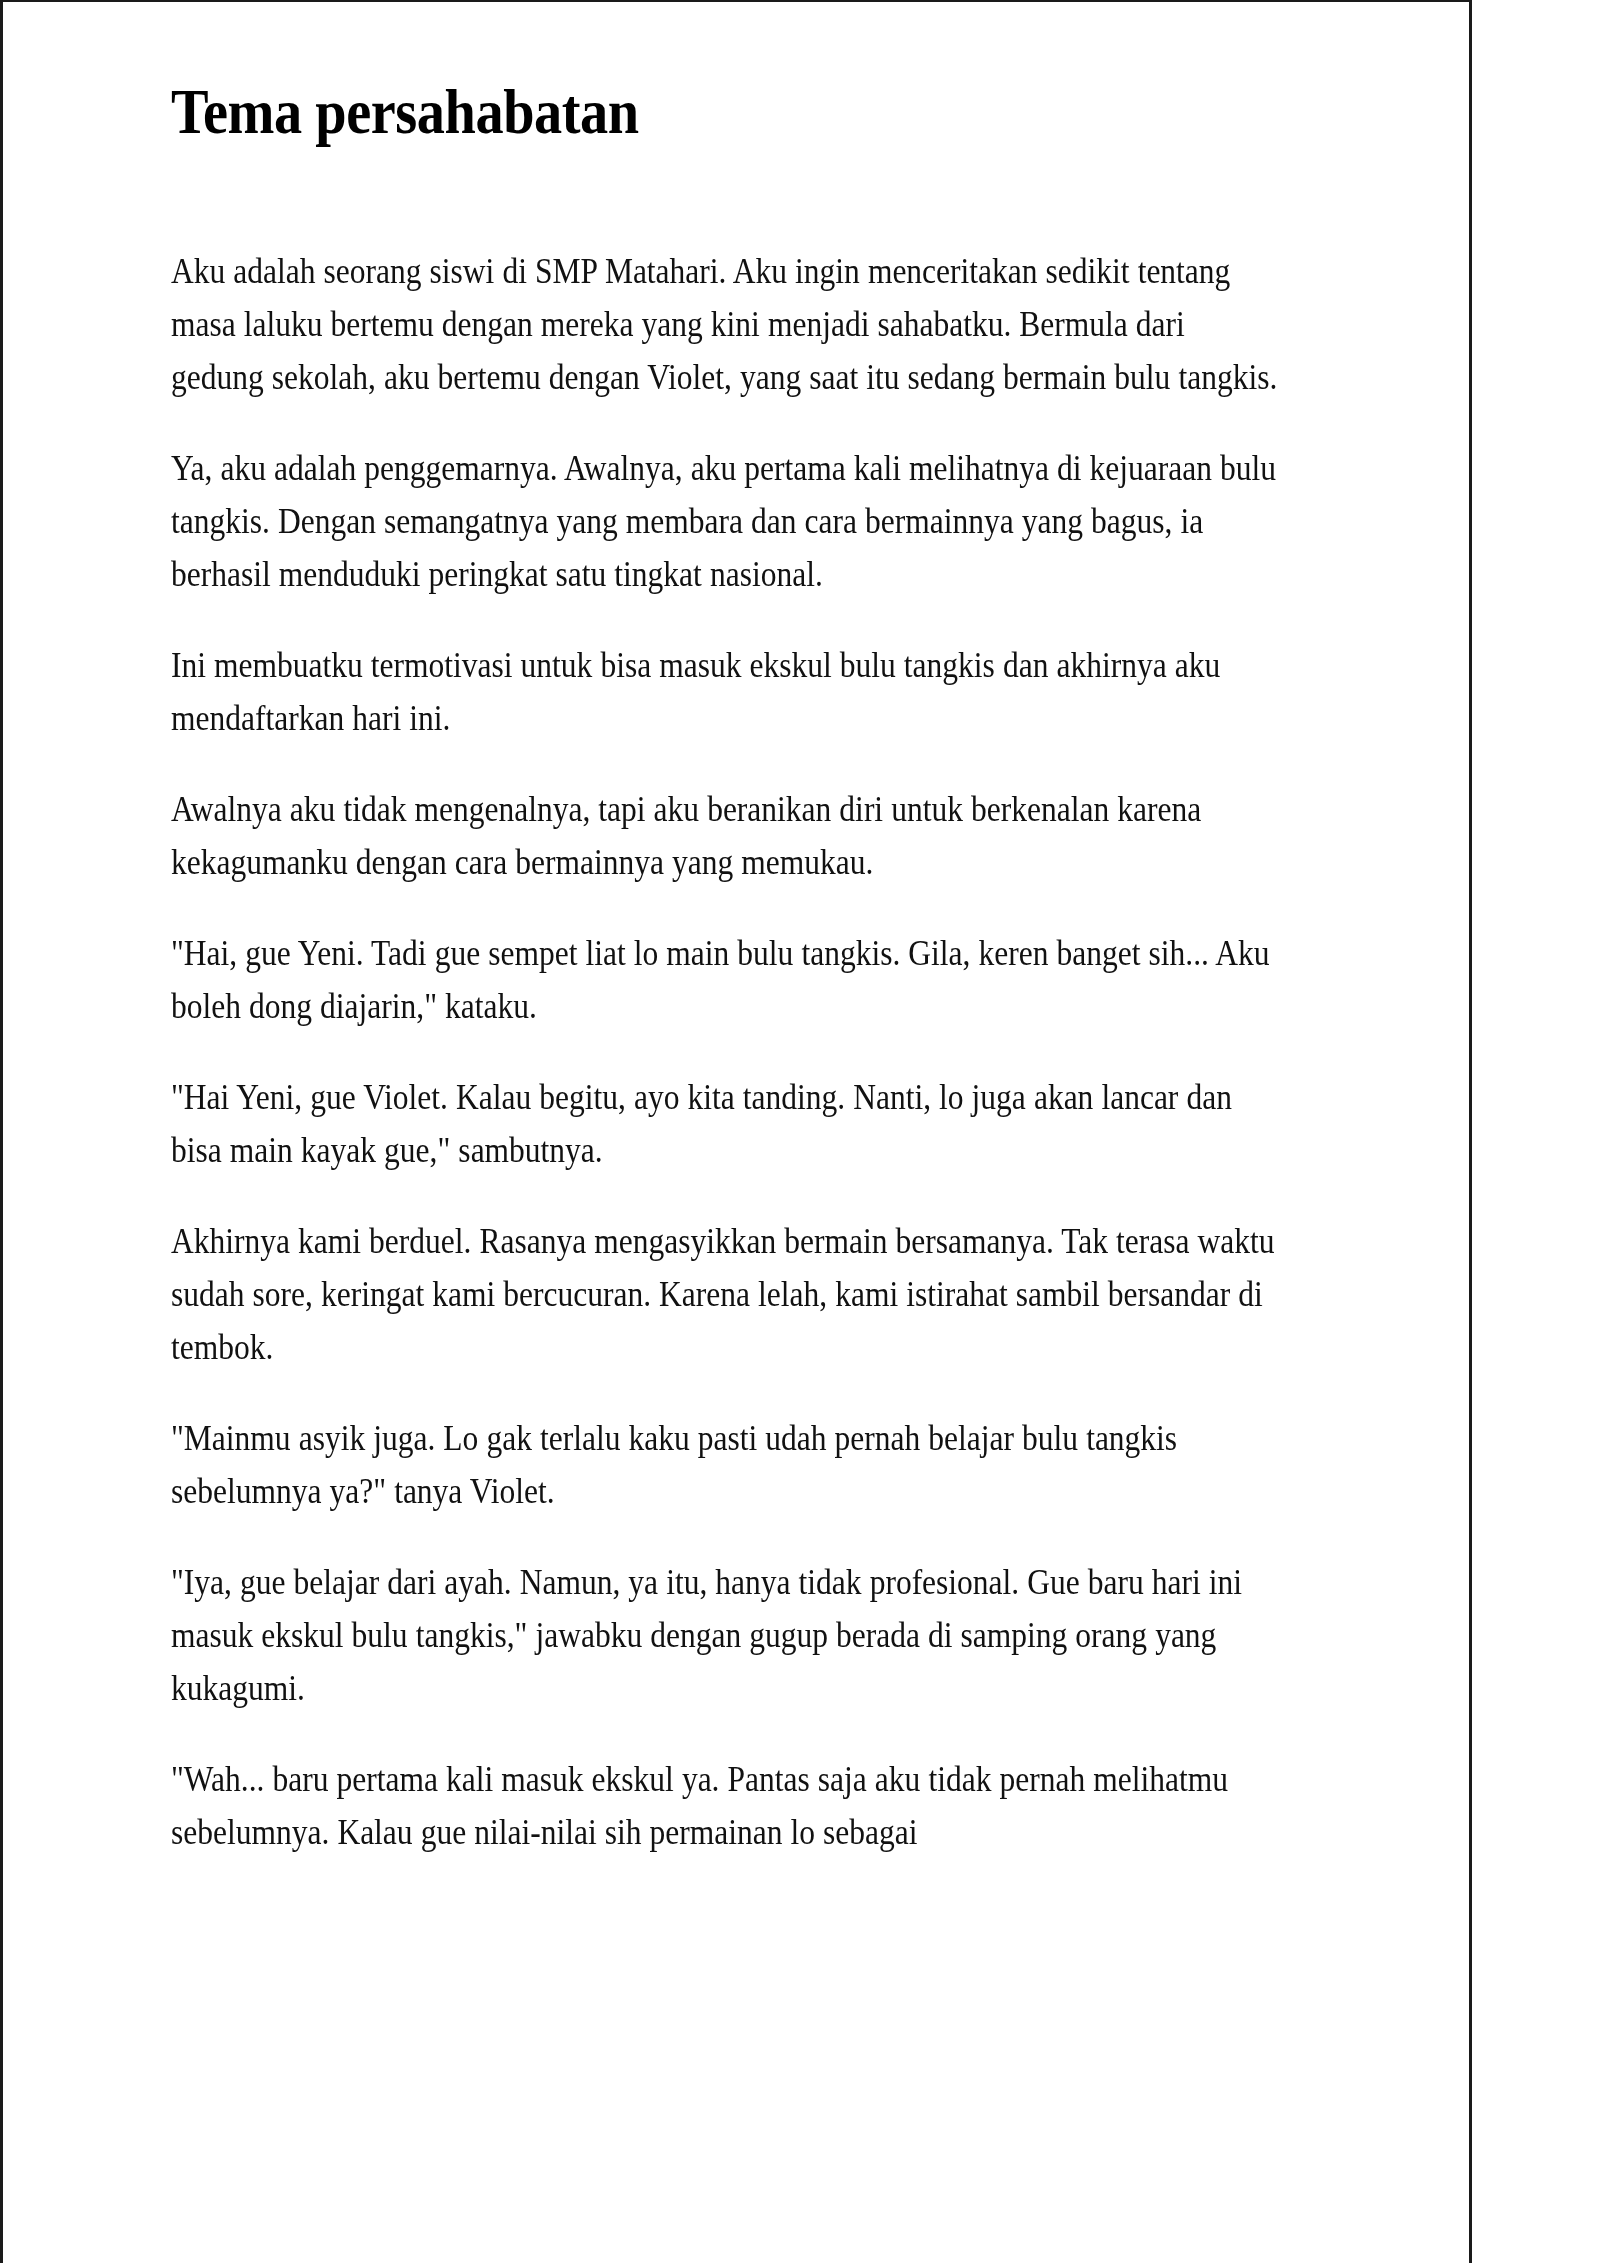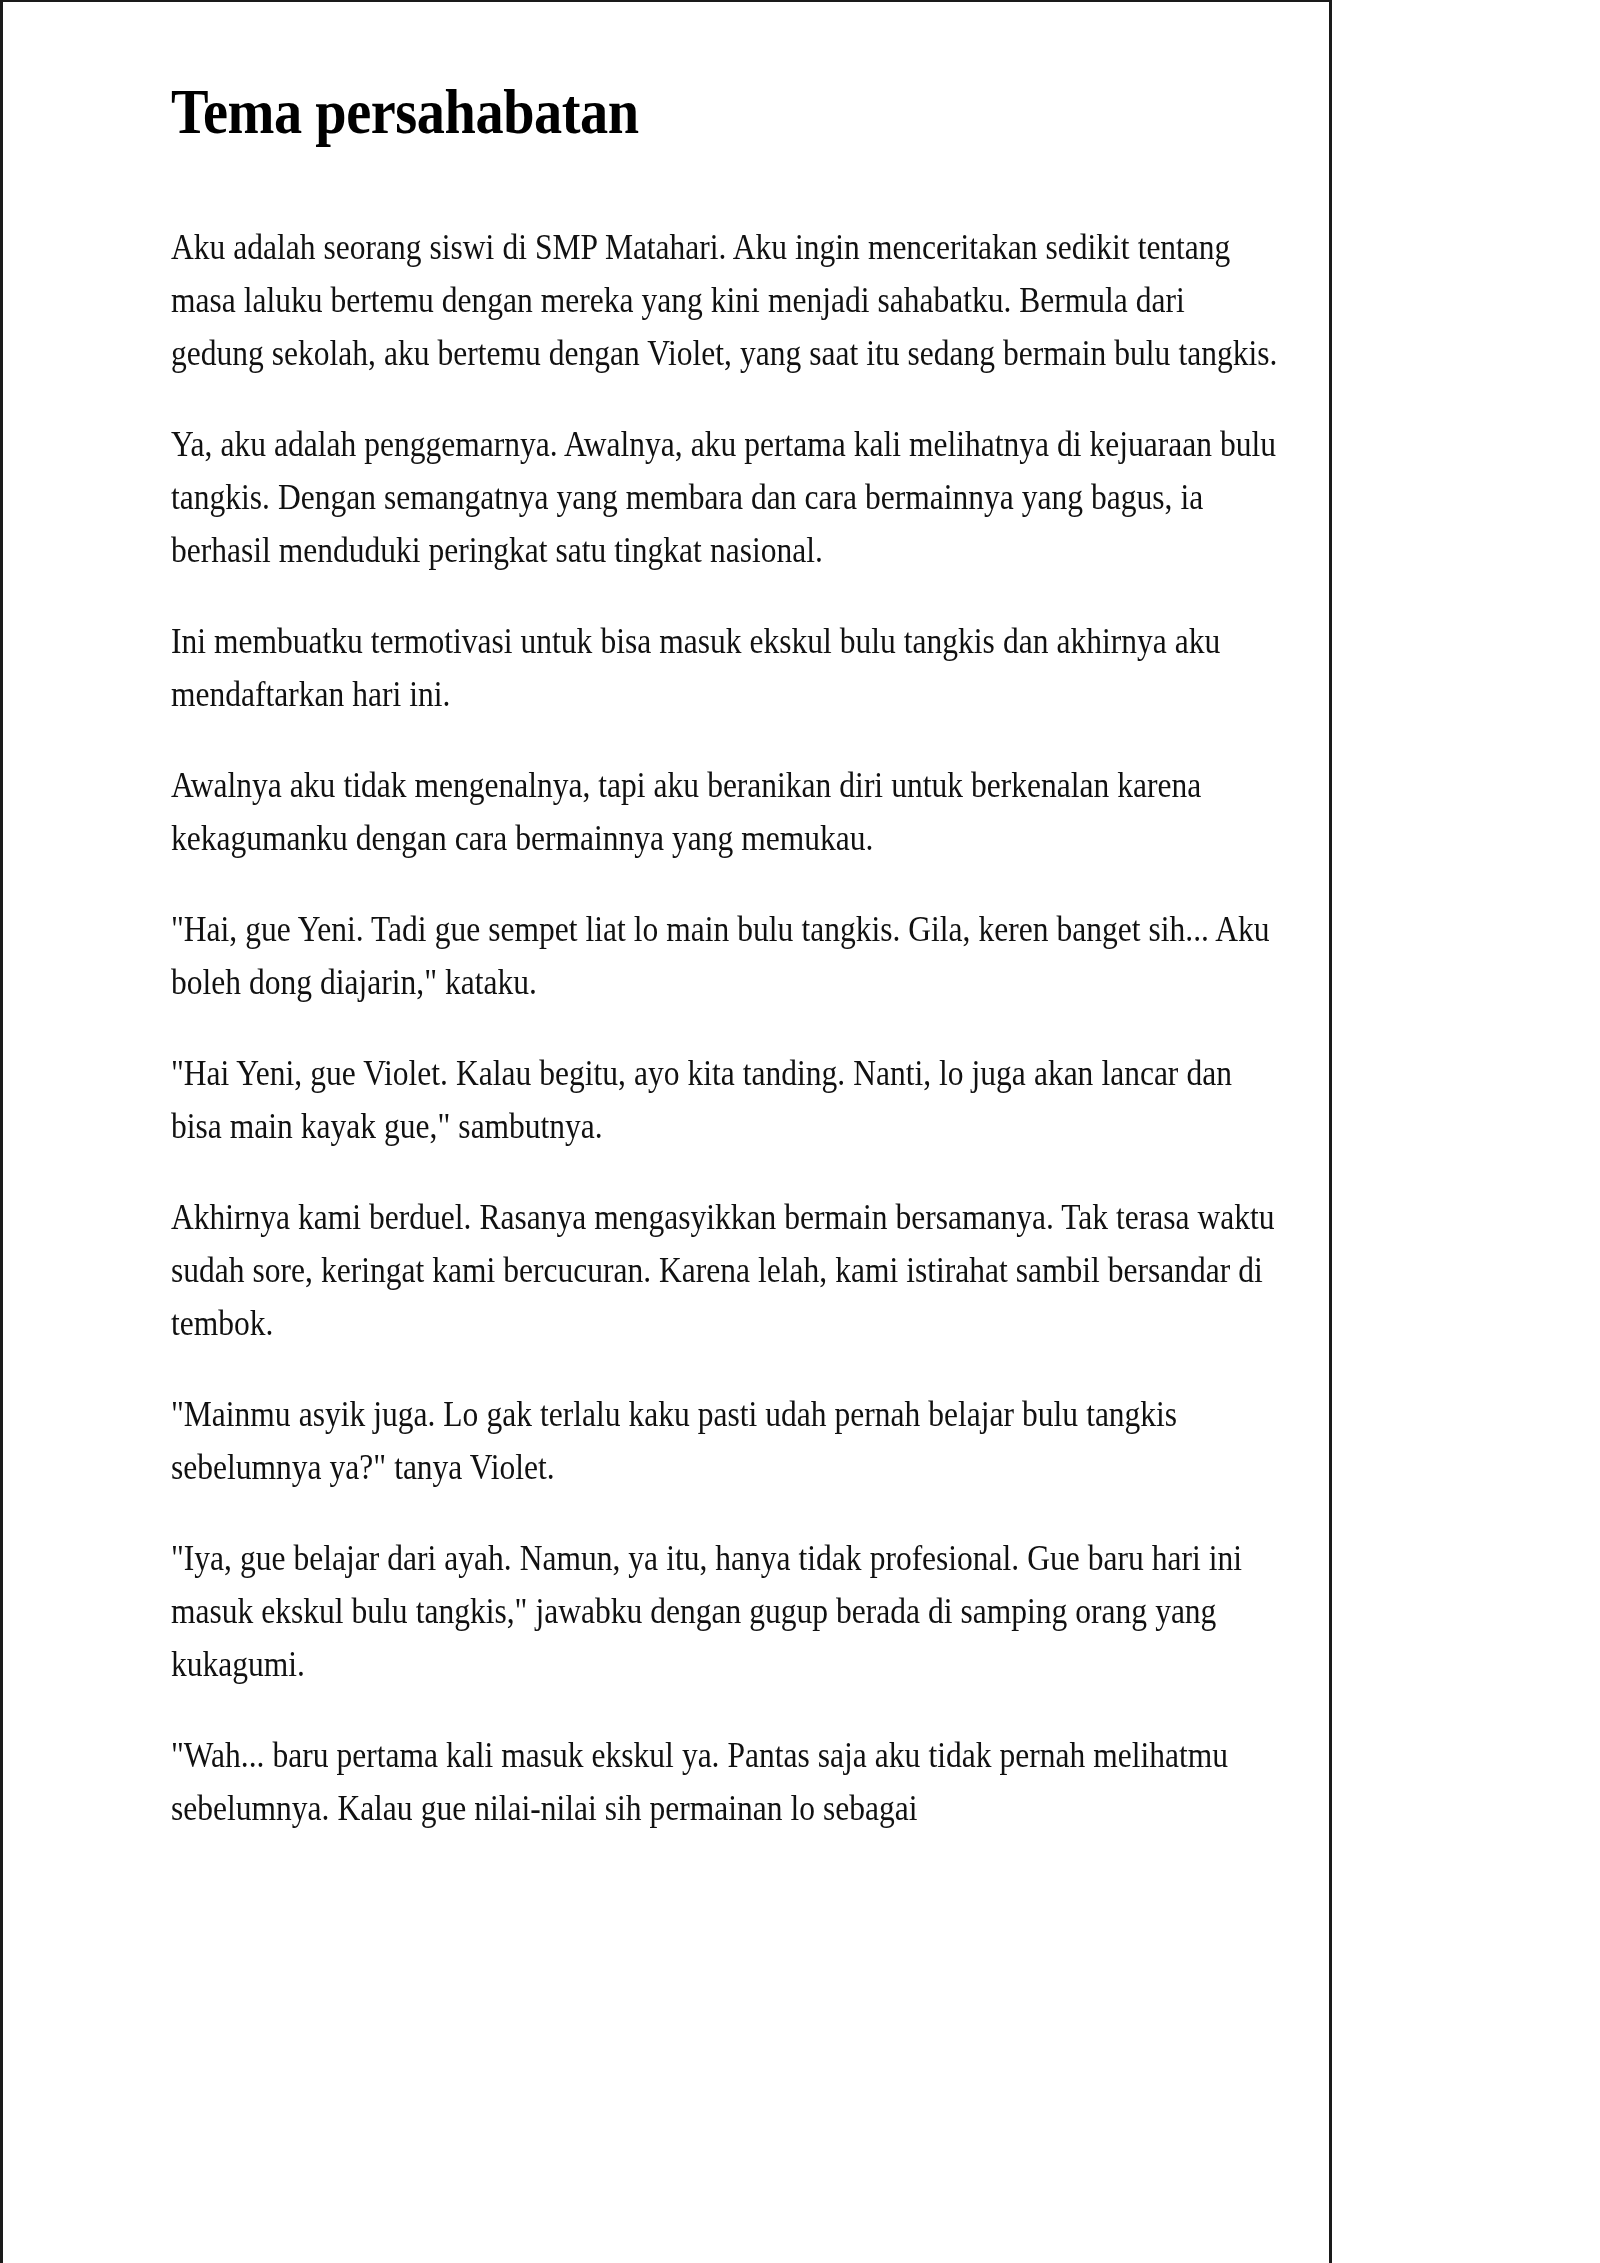--- a/index.html
+++ b/index.html
@@ -4,21 +4,21 @@
 <title>Tema persahabatan</title>
 <style>
   html, body {
     margin: 0;
     padding: 0;
     background: #ffffff;
   }
 
   .page {
     position: relative;
-    width: 1332px;
+    width: 1472px;
     height: 2263px;
     background: #ffffff;
     box-sizing: border-box;
     border-left: 3px solid #1a1a1a;
     border-right: 3px solid #1a1a1a;
     border-top: 2px solid #1a1a1a;
     overflow: hidden;
     font-family: "Liberation Serif", "DejaVu Serif", serif;
   }
 
@@ -37,21 +37,21 @@
     color: #000000;
     letter-spacing: -0.5px;
     margin: 0;
     padding-top: 76px;
     transform: scaleX(0.88);
     transform-origin: left center;
     white-space: nowrap;
   }
 
   .body-block {
-    margin-top: 76px;
+    margin-top: 100px;
   }
 
   .para {
     font-family: "Liberation Serif", "DejaVu Serif", serif;
     font-size: 35px;
     line-height: 53px;
     color: #111111;
     margin: 0 0 38px 0;
     width: 1230px;
     transform: scaleX(0.90);

